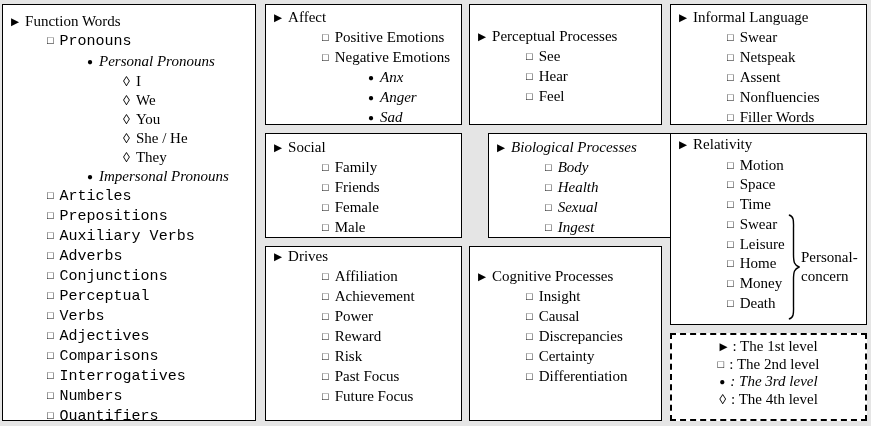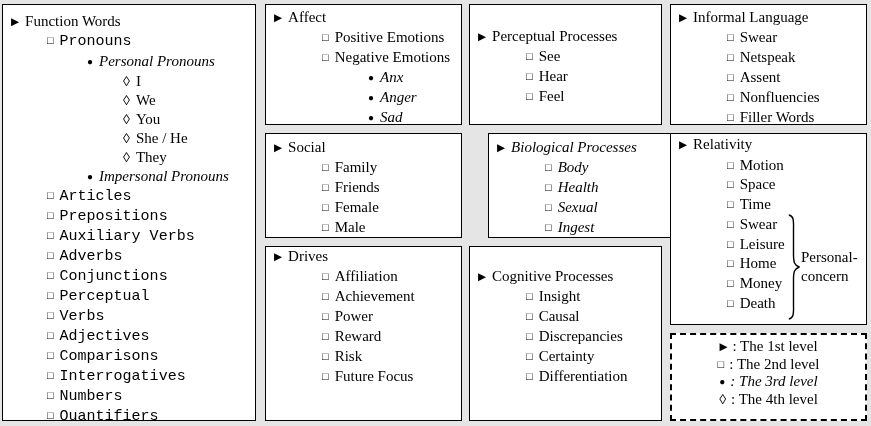--- a/index.html
+++ b/index.html
@@ -139,20 +139,21 @@
   </div>
 
   <div class="box" id="box-drives">
     <div class="tree">
         <div class="item lvl1"><span class="marker m1">▶</span><span class="label">Drives</span></div>
         <div class="item lvl2"><span class="marker m2">□</span><span class="label">Affiliation</span></div>
         <div class="item lvl2"><span class="marker m2">□</span><span class="label">Achievement</span></div>
         <div class="item lvl2"><span class="marker m2">□</span><span class="label">Power</span></div>
         <div class="item lvl2"><span class="marker m2">□</span><span class="label">Reward</span></div>
         <div class="item lvl2"><span class="marker m2">□</span><span class="label">Risk</span></div>
+        <div class="item lvl2"><span class="marker m2">□</span><span class="label">Past Focus</span></div>
         <div class="item lvl2"><span class="marker m2">□</span><span class="label">Future Focus</span></div>
       </div>
   </div>
 
   <div class="box" id="box-perceptual">
     <div class="tree">
         <div class="item lvl1"><span class="marker m1">▶</span><span class="label">Perceptual Processes</span></div>
         <div class="item lvl2"><span class="marker m2">□</span><span class="label">See</span></div>
         <div class="item lvl2"><span class="marker m2">□</span><span class="label">Hear</span></div>
         <div class="item lvl2"><span class="marker m2">□</span><span class="label">Feel</span></div>

